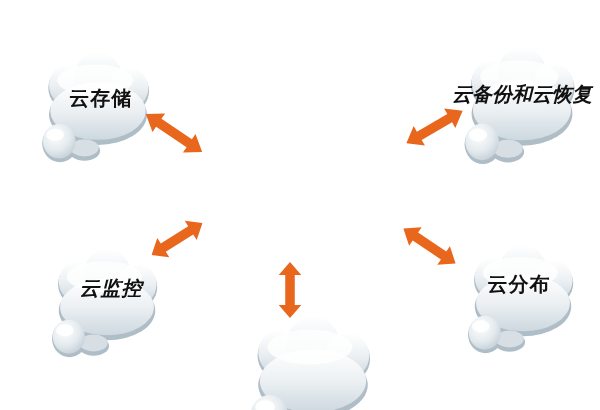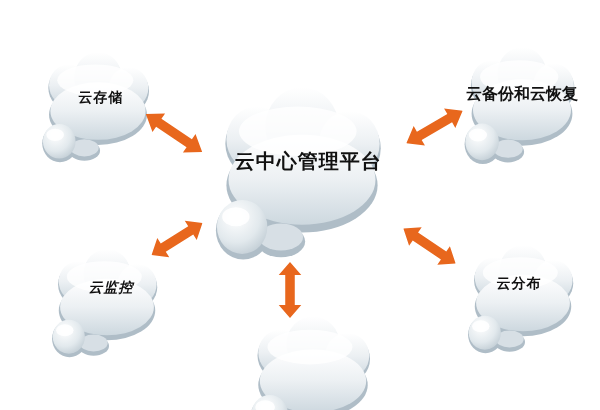--- a/index.html
+++ b/index.html
@@ -11,21 +11,21 @@
   }
   .stage { position:absolute; left:0; top:0; width:600px; height:410px; background:#ffffff; }
   .defs-svg { position:absolute; width:0; height:0; overflow:hidden; }
   .cloud { position:absolute; }
   .cloud-shape { position:absolute; left:0; top:0; width:100%; height:100%; display:block; }
   .cloud-label {
     position:absolute; left:0; right:0;
     text-align:center; transform:translateY(-50%);
     font-weight:bold; color:#111111;
     letter-spacing:1px; white-space:nowrap;
-    font-size:14px;
+    font-size:20px;
   }
   .cloud-label.big { font-size:20px; }
   .arrow { position:absolute; height:26px; }
   .arrow svg { display:block; width:100%; height:100%; }
 </style>
 </head>
 <body>
 
 <div class="stage">
 
@@ -58,39 +58,33 @@
           <ellipse cx="100" cy="85" rx="70" ry="40"></ellipse>
         </g>
         <ellipse cx="96" cy="42" rx="56" ry="22" fill="#FFFFFF" opacity="0.8"></ellipse>
         <circle cx="43" cy="127" r="24" fill="url(#bubbleGrad)"></circle>
         <ellipse cx="37" cy="118" rx="13" ry="8.5" fill="#FFFFFF" opacity="0.9"></ellipse>
       </g>
       <polygon id="dbl-arrow" points="0,15 23,2 23,9.5 77,9.5 77,2 100,15 77,28 77,20.5 23,20.5 23,28"></polygon>
     </defs>
   </svg>
 
-  <div class="cloud" style="left:197px; top:84px; width:210px; height:180px;">
-    <svg class="cloud-shape" viewBox="0 0 200 160" preserveAspectRatio="none">
-      <use href="#cloud-art" xlink:href="#cloud-art"></use>
-    </svg>
-    <div class="cloud-label big" style="top:43%; left:6%;">云中心管理平台</div>
-  </div>
 
   <div class="cloud" style="left:30px; top:50px; width:136px; height:115px;">
     <svg class="cloud-shape" viewBox="0 0 200 160" preserveAspectRatio="none">
       <use href="#cloud-art" xlink:href="#cloud-art"></use>
     </svg>
     <div class="cloud-label" style="top:42%; left:4%;">云存储</div>
   </div>
 
   <div class="cloud" style="left:452px; top:45px; width:140px; height:122px;">
     <svg class="cloud-shape" viewBox="0 0 200 160" preserveAspectRatio="none">
       <use href="#cloud-art" xlink:href="#cloud-art"></use>
     </svg>
-    <div class="cloud-label" style="top:40%; font-size:16px; letter-spacing:0;">云备份和云恢复</div>
+    <div class="cloud-label" style="top:40%; font-size:20px; letter-spacing:0;font-style:italic;">云备份和云恢复</div>
   </div>
 
   <div class="cloud" style="left:40px; top:247px; width:134px; height:113px;font-style:italic;">
     <svg class="cloud-shape" viewBox="0 0 200 160" preserveAspectRatio="none">
       <use href="#cloud-art" xlink:href="#cloud-art"></use>
     </svg>
     <div class="cloud-label" style="top:36%; left:6%;">云监控</div>
   </div>
 
   <div class="cloud" style="left:237px; top:314px; width:152px; height:126px;">

